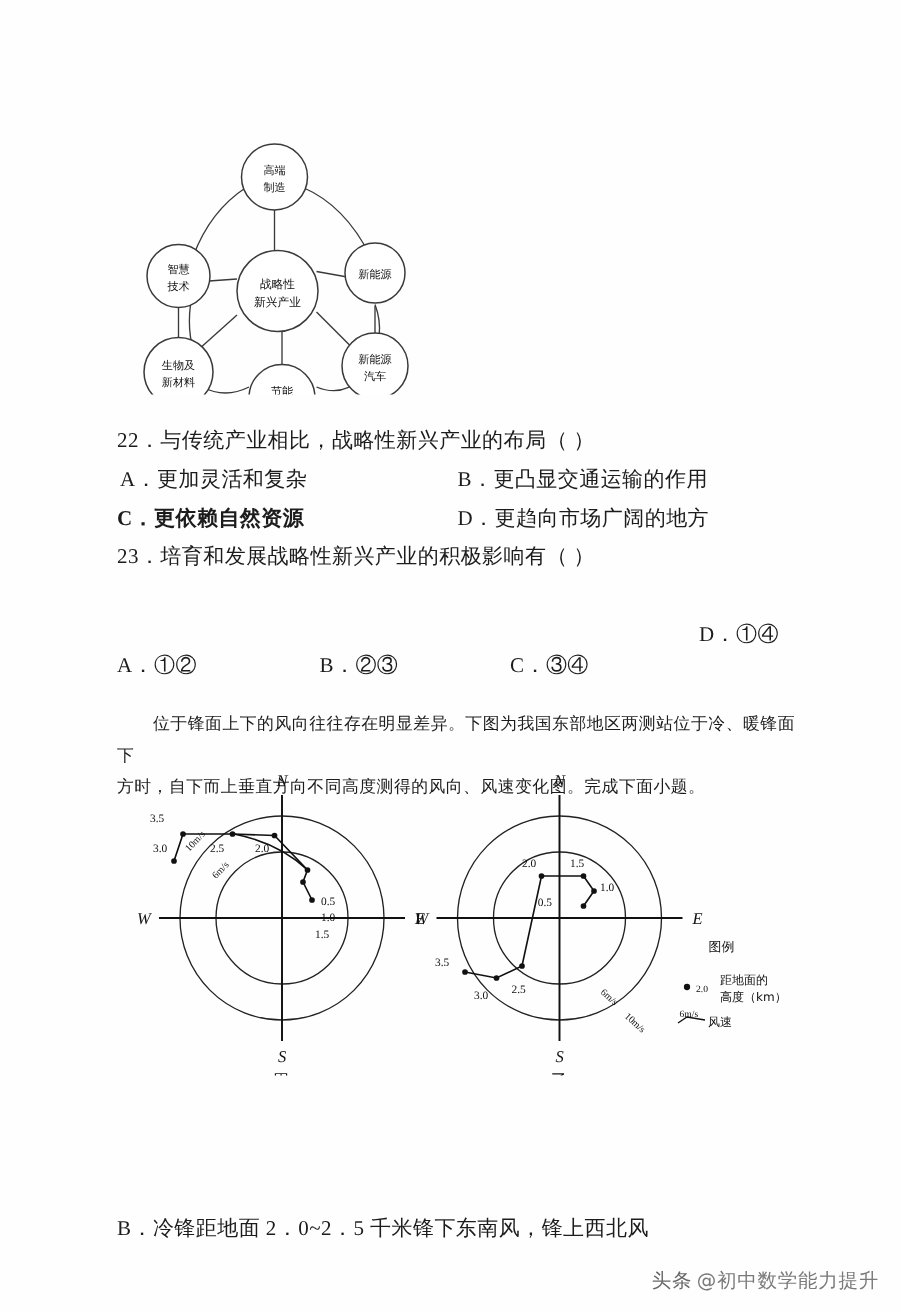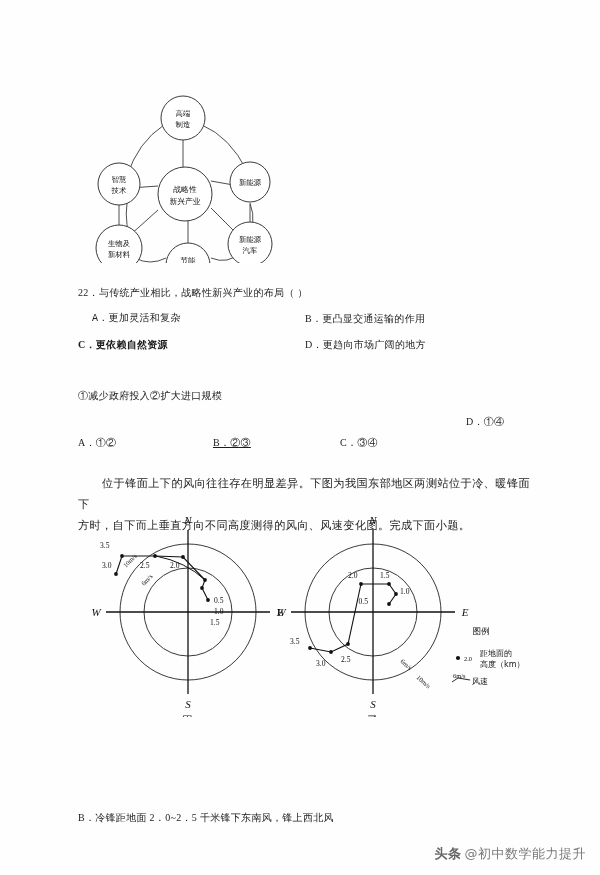--- a/index.html
+++ b/index.html
@@ -27,21 +27,21 @@
     left: 78px;
     top: 58px;
     width: 210px;
     height: 205px;
   }
   .concept-wrap svg { display: block; }
 
   
   .qline {
     position: absolute;
-    font-size: 10px;
+    font-size: 14px;
     line-height: 1.2;
     letter-spacing: 0.3px;
     white-space: nowrap;
     color: #1c1c1c;
   }
   .para {
     position: absolute;
     left: 78px;
     width: 452px;
     font-size: 11.2px;
@@ -67,21 +67,21 @@
     position: absolute;
     right: 14px;
     bottom: 12px;
     font-size: 13px;
     color: #6f6f6f;
     font-family: "DejaVu Sans", sans-serif;
     letter-spacing: 0.5px;
     opacity: 0.92;
     white-space: nowrap;
   }
-  .wm-logo { font-weight: bold; color: #5a5a5a; margin-right: 3px; }
+  .wm-logo { font-weight: normal; color: #5a5a5a; margin-right: 3px; }
 
   text { font-family: "DejaVu Sans", sans-serif; }
   .node-text { font-size: 7.4px; fill: #111; font-family: "DejaVu Sans", sans-serif; }
   .center-text { font-size: 7.8px; fill: #111; }
   .axis-letter { font-size: 11px; fill: #111; font-family: "Liberation Serif", serif; font-style: italic;}
   .chart-label { font-size: 7.6px; fill: #111; font-family: "Liberation Serif", serif; }
   .ring-label { font-size: 6.6px; fill: #111; font-family: "Liberation Serif", serif;}
   .legend-title { font-size: 8.6px; fill: #111; font-family: "DejaVu Sans", sans-serif;}
   .legend-text { font-size: 8px; fill: #111; font-family: "DejaVu Sans", sans-serif;}
   .legend-small { font-size: 6.4px; fill: #111; font-family: "Liberation Serif", serif;}
@@ -152,28 +152,28 @@
 
       <g>
         <circle cx="41" cy="126" r="21" fill="#ffffff" stroke="#3a3a3a" stroke-width="1"></circle>
         <text class="node-text" x="41" y="124" text-anchor="middle">智慧</text>
         <text class="node-text" x="41" y="135" text-anchor="middle">技术</text>
       </g>
     </svg>
   </div>
 
   <div class="qline" style="left:78px; top:287px;">22．与传统产业相比，战略性新兴产业的布局（      ）</div>
-  <div class="qline" style="left:92px; top:313px;font-family:Liberation Mono, monospace;">A．更加灵活和复杂</div>
+  <div class="qline" style="left:80px; top:313px;">A．更加灵活和复杂</div>
   <div class="qline" style="left:305px; top:313px;">B．更凸显交通运输的作用</div>
   <div class="qline" style="left:78px; top:339px;font-weight:bold;">C．更依赖自然资源</div>
   <div class="qline" style="left:305px; top:339px;">D．更趋向市场广阔的地方</div>
 
-  <div class="qline" style="left:78px; top:390px;">①减少政府投入②扩大进口规模</div>
+  <div class="qline" style="left:78px; top:364px;">23．培育和发展战略性新兴产业的积极影响有（      ）</div>
   <div class="qline" style="left:78px; top:437px;">A．①②</div>
-  <div class="qline" style="left:213px; top:437px;text-decoration:underline;">B．②③</div>
+  <div class="qline" style="left:213px; top:437px;">B．②③</div>
   <div class="qline" style="left:340px; top:437px;">C．③④</div>
   <div class="qline" style="left:466px; top:416px;">D．①④</div>
 
   <div class="para" style="top:463px;margin-top:10px;">
     <span class="lead">位于锋面上下的风向往往存在明显差异。下图为我国东部地区两测站位于冷、暖锋面下</span><br>
     <span>方时，自下而上垂直方向不同高度测得的风向、风速变化图。完成下面小题。</span>
   </div>
 
   <div class="charts">
     <svg width="460" height="205" viewBox="0 0 460 205">

